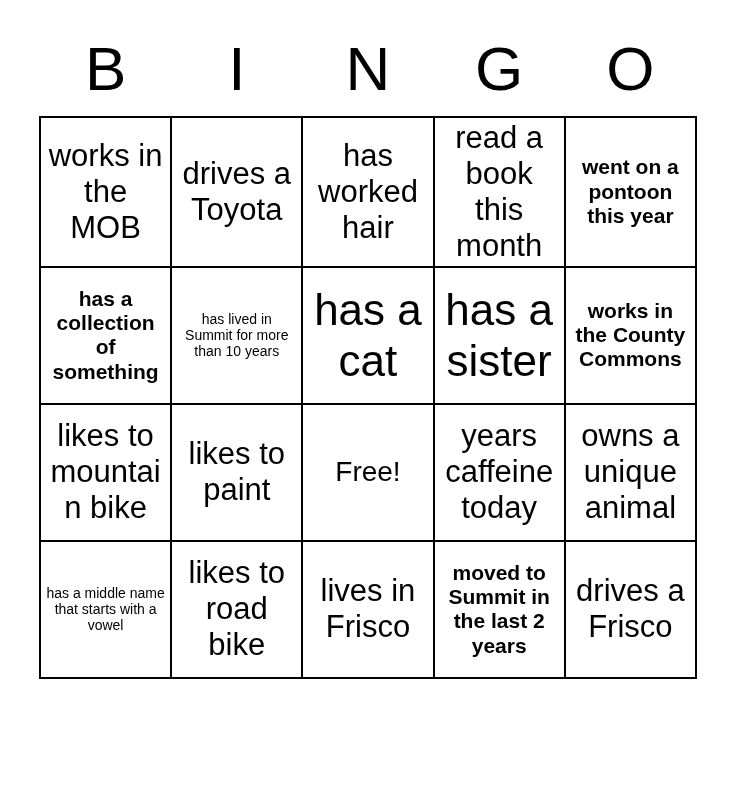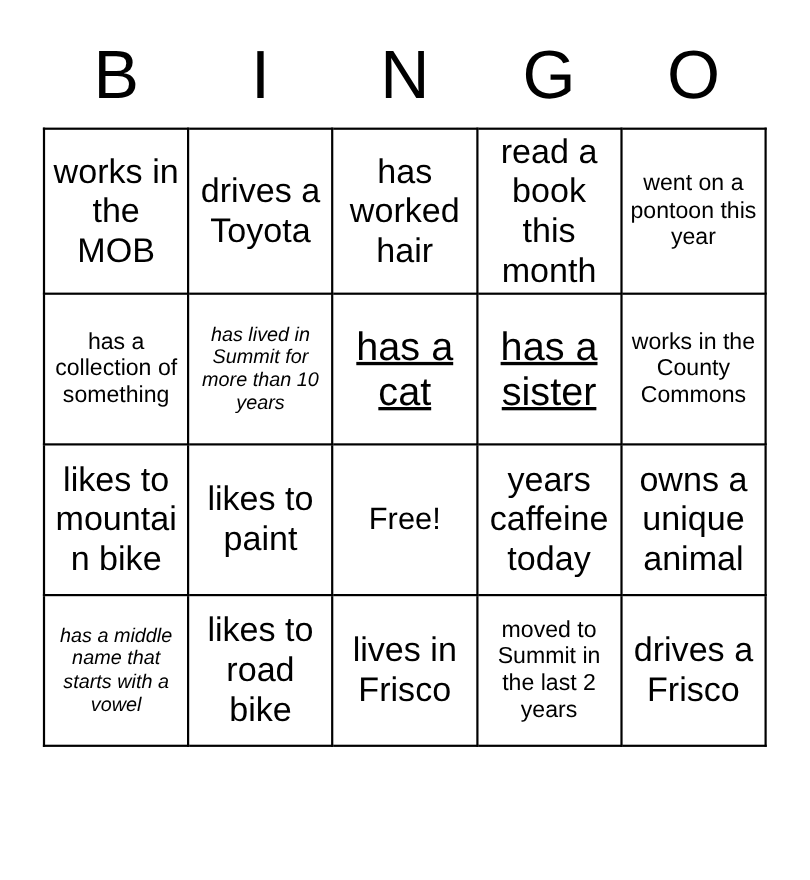--- a/index.html
+++ b/index.html
@@ -53,26 +53,26 @@
     overflow: hidden;
     word-wrap: break-word;
     font-family: "Liberation Sans", sans-serif;
     color: #000000;
   }
   .cell-text {
     display: block;
     line-height: 1.16;
   }
   
-  .fs-xs .cell-text { font-size: 18px; font-style: italic; }
-  .fs-s  .cell-text { font-size: 21px; }
+  .fs-xs .cell-text { font-size: 14px; }
+  .fs-s  .cell-text { font-size: 21px; font-weight: bold; }
   .fs-m  .cell-text { font-size: 31px; }
   .fs-l  .cell-text { font-size: 31px; }
   .fs-xl .cell-text { font-size: 28px; }
-  .fs-xxl .cell-text { font-size: 36px; text-decoration: underline; }
+  .fs-xxl .cell-text { font-size: 44px; }
 </style>
 </head>
 <body>
 
 <div class="sheet">
 
   <div class="header-row">
     <div class="header-cell">B</div>
     <div class="header-cell">I</div>
     <div class="header-cell">N</div>

